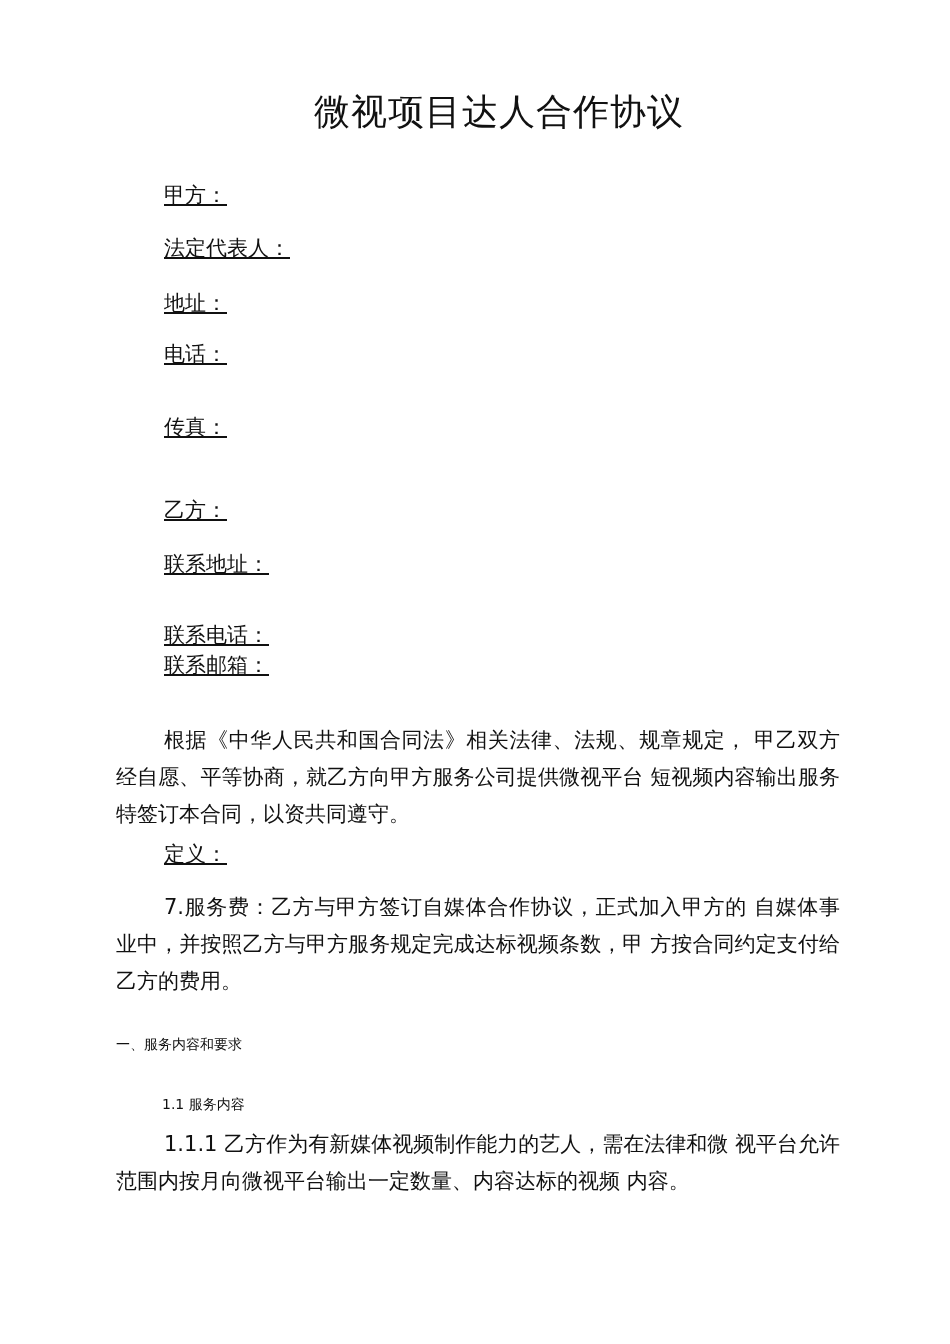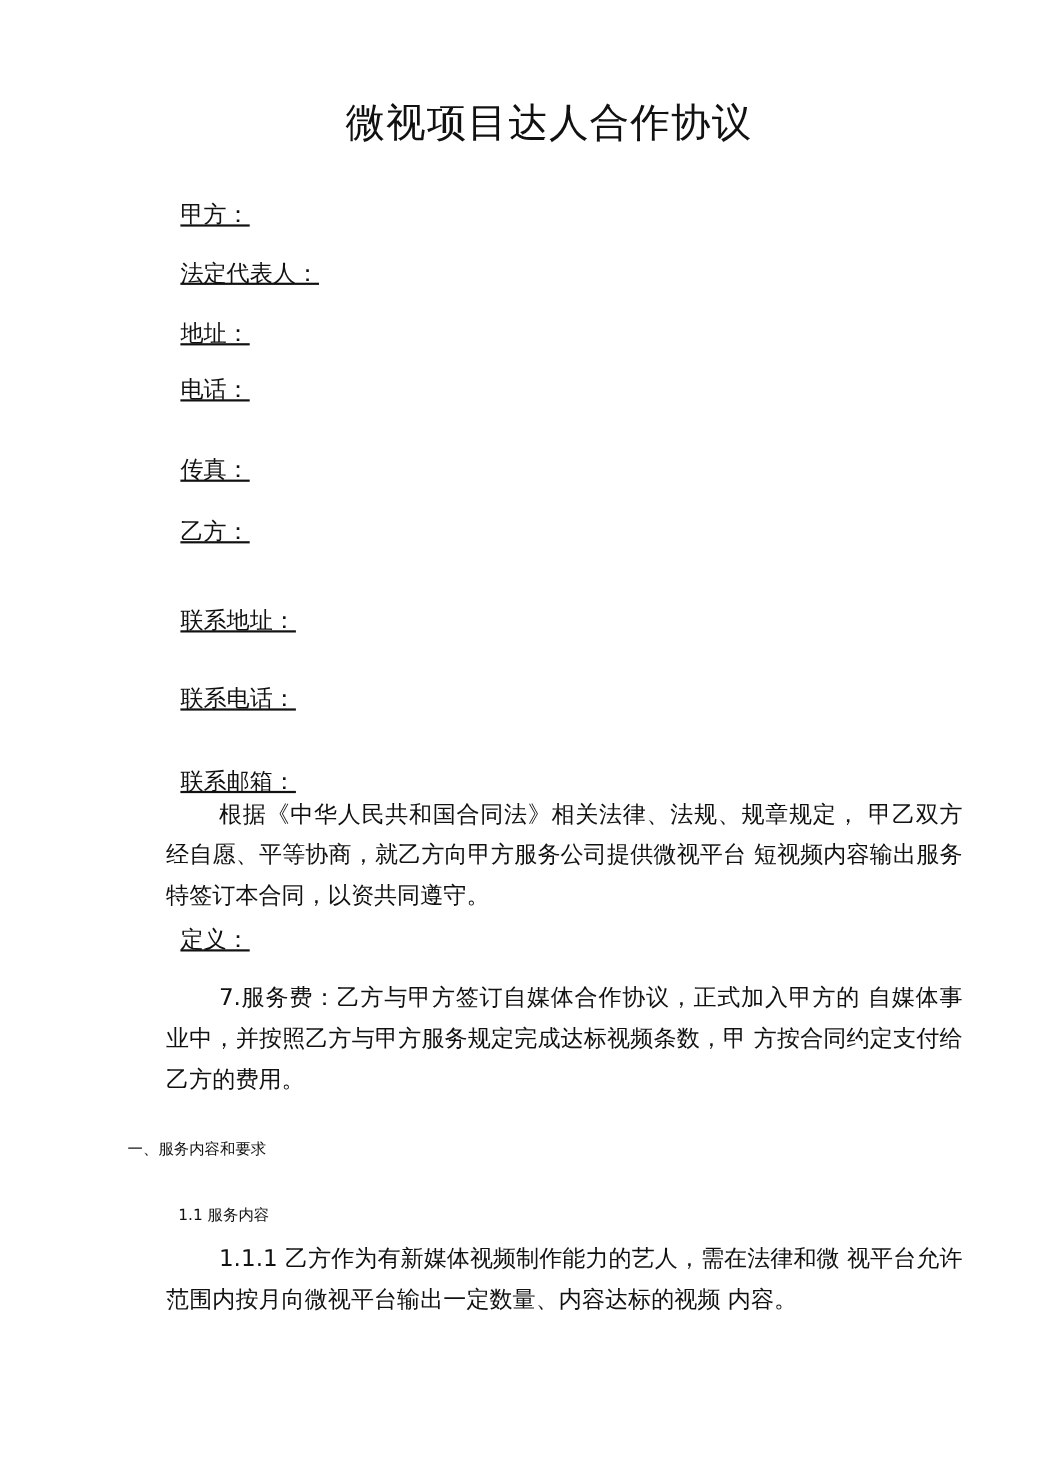--- a/index.html
+++ b/index.html
@@ -3,39 +3,39 @@
 <meta charset="utf-8">
 <style>
   html, body { margin: 0; padding: 0; background: #ffffff; }
   body { width: 950px; height: 1344px; position: relative; overflow: hidden;
          font-family: "DejaVu Sans", "Liberation Sans", sans-serif; color: #111; }
   .title { position: absolute; top: 88px; left: 0; width: 950px; text-align: center;
            font-size: 36px; letter-spacing: 1px; margin-left: 24px; }
   .field { position: absolute; left: 164px; font-size: 21px; text-decoration: underline; }
   .para { position: absolute; left: 116px; width: 724px; font-size: 21px; line-height: 37px;
           text-align: justify; }
-  .indent { text-indent: 48px; margin-left: 35px; }
+  .indent { text-indent: 48px; }
   .line { position: absolute; font-size: 14px; white-space: nowrap; }
 </style>
 </head>
 <body>
 
 <div>
   <div class="title">微视项目达人合作协议</div>
 
   <div class="field" style="top:181px">甲方：</div>
   <div class="field" style="top:234px">法定代表人：</div>
   <div class="field" style="top:289px">地址：</div>
   <div class="field" style="top:340px">电话：</div>
   <div class="field" style="top:413px">传真：</div>
 
-  <div class="field" style="top:469px">乙方：</div>
+  <div class="field" style="top:496px">乙方：</div>
   <div class="field" style="top:550px">联系地址：</div>
   <div class="field" style="top:621px">联系电话：</div>
-  <div class="field" style="top:696px">联系邮箱：</div>
+  <div class="field" style="top:651px">联系邮箱：</div>
 
   <div class="para indent" style="top:722px">根据《中华人民共和国合同法》相关法律、法规、规章规定， 甲乙双方经自愿、平等协商，就乙方向甲方服务公司提供微视平台 短视频内容输出服务特签订本合同，以资共同遵守。</div>
   <div class="field" style="top:840px">定义：</div>
 
   <div class="para indent" style="top:889px">7.服务费：乙方与甲方签订自媒体合作协议，正式加入甲方的 自媒体事业中，并按照乙方与甲方服务规定完成达标视频条数，甲 方按合同约定支付给乙方的费用。</div>
 
   <div class="line" style="top:1036px; left:116px">一、服务内容和要求</div>
   <div class="line" style="top:1096px; left:162px">1.1 服务内容</div>
   <div class="para indent" style="top:1126px">1.1.1 乙方作为有新媒体视频制作能力的艺人，需在法律和微 视平台允许范围内按月向微视平台输出一定数量、内容达标的视频 内容。</div>
 </div>

